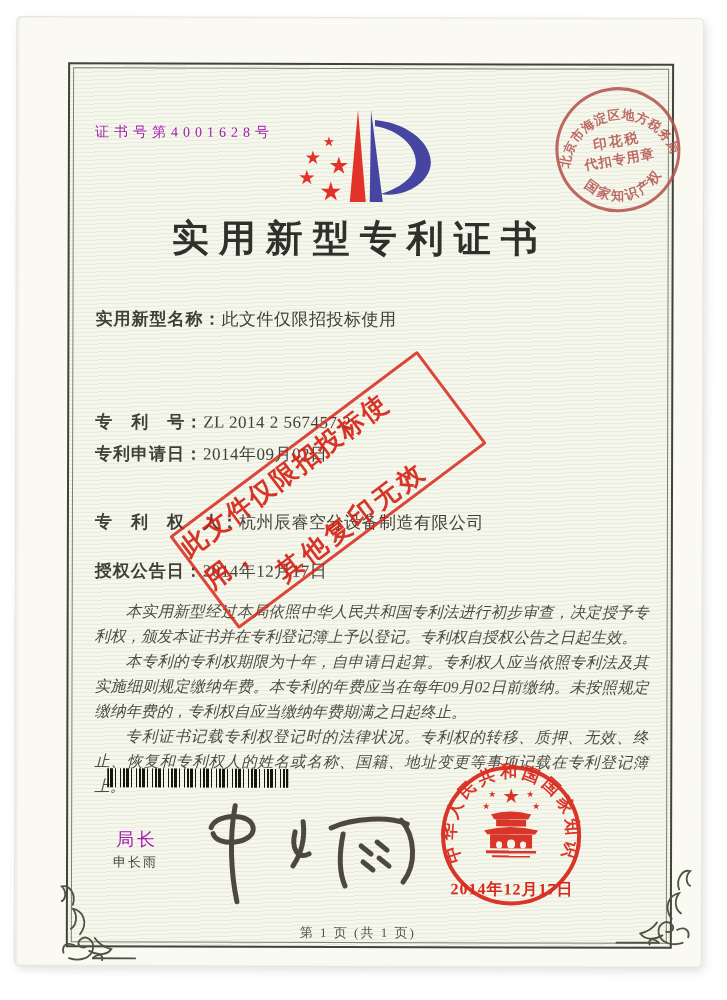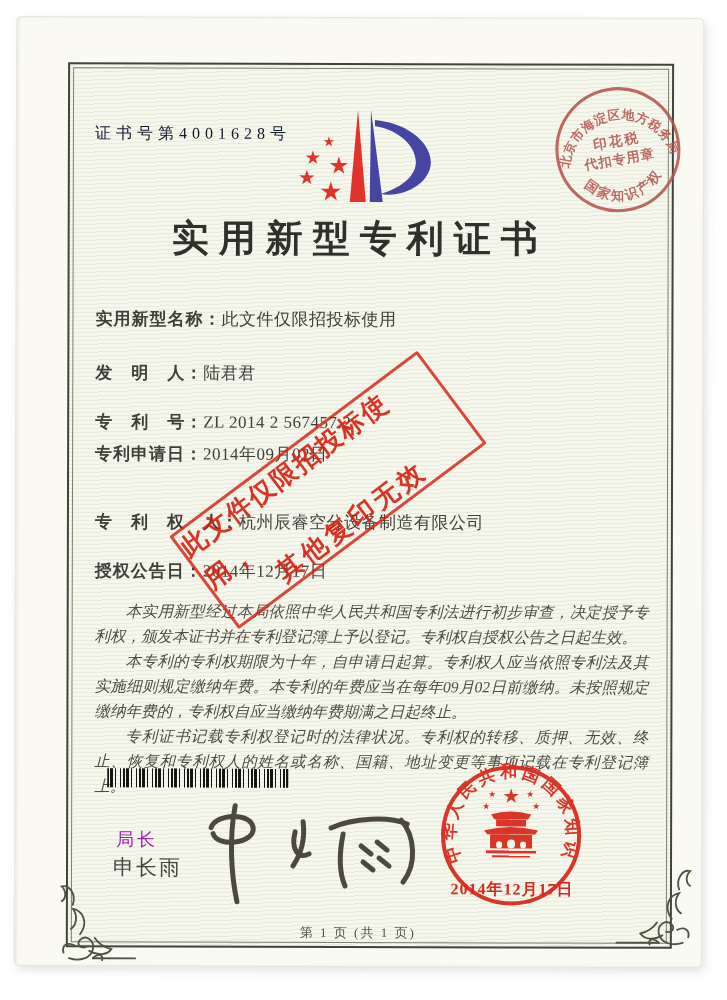--- a/index.html
+++ b/index.html
@@ -19,21 +19,21 @@
     position:absolute;left:51px;top:45px;width:606px;height:885px;box-sizing:border-box;
     border:2px solid #41443a;
     background:
       repeating-linear-gradient(178deg, rgba(166,178,139,.16) 0 1px, rgba(255,255,255,0) 1px 4px),
       #f5f6ec;
   }
   .frame::before{
     content:"";position:absolute;inset:3px;border:1px solid #7d816c;pointer-events:none;
   }
   .cert-number{
-    position:absolute;left:78px;top:106px;font-size:16px;color:#0f172a;letter-spacing:5px;
+    position:absolute;left:78px;top:106px;font-size:14px;color:#a21caf;letter-spacing:5px;
   }
   .logo{position:absolute;left:278px;top:88px;}
   .tax-stamp{position:absolute;left:536px;top:66px;transform:rotate(-10deg);opacity:.85;}
   .title{
     position:absolute;left:0;top:196px;width:100%;margin:0;text-align:center;
     font-size:37px;font-weight:bold;color:#30302b;letter-spacing:10px;
   }
   .f-row{position:absolute;left:79px;font-size:17px;color:#3f3e37;white-space:nowrap;}
   .f-row .lbl{letter-spacing:1px;font-weight:bold;}
   .f-row .val{letter-spacing:.5px;}
@@ -56,21 +56,21 @@
   .barcode{
     position:absolute;left:92px;top:751px;width:181px;height:19px;
     background:
       repeating-linear-gradient(90deg,
         #15150f 0px,#15150f 1.5px,transparent 1.5px,transparent 3px,
         #15150f 3px,#15150f 6px,transparent 6px,transparent 7.5px,
         #15150f 7.5px,#15150f 9px,transparent 9px,transparent 12.5px,
         #15150f 12.5px,#15150f 14px,transparent 14px,transparent 16px);
   }
   .signer-title{position:absolute;left:101px;top:810px;font-size:18px;color:#a21caf;letter-spacing:3px;}
-  .signer-name{position:absolute;left:98px;top:836px;font-size:21px;color:#46453e;letter-spacing:2px;}
+  .signer-name{position:absolute;left:98px;top:836px;font-size:13px;color:#46453e;letter-spacing:2px;}
   .signature{position:absolute;left:178px;top:770px;}
   .seal{position:absolute;left:421px;top:742px;opacity:.93;}
   .seal-date{
     position:absolute;left:416px;top:861px;width:162px;text-align:center;
     font-size:16px;font-weight:bold;color:#d8271b;letter-spacing:1px;z-index:6;
   }
   .footer{
     position:absolute;left:0;top:906px;width:100%;text-align:center;
     font-size:13px;color:#52524a;letter-spacing:2px;
   }
@@ -114,23 +114,20 @@
       <textPath href="#tax-bottom" startOffset="2">国家知识产权局</textPath>
     </text>
     <text x="64" y="60" text-anchor="middle" font-size="13.5" fill="#b2514b" font-weight="bold" letter-spacing="2">印花税</text>
     <text x="64" y="78" text-anchor="middle" font-size="13" fill="#b2514b" font-weight="bold" letter-spacing="1">代扣专用章</text>
   </svg>
 
   <h1 class="title">实用新型专利证书</h1>
 
   <div class="f-row row0">
     <span class="lbl">实用新型名称：</span><span class="val">此文件仅限招投标使用</span>
-  </div>
-  <div class="f-row row1">
-    <span class="lbl">发　明　人：</span><span class="val">陆君君</span>
   </div>
   <div class="f-row row2">
     <span class="lbl">专　利　号：</span><span class="val">ZL 2014 2 567457.2</span>
   </div>
   <div class="f-row row3">
     <span class="lbl">专利申请日：</span><span class="val">2014年09月02日</span>
   </div>
   <div class="f-row row4">
     <span class="lbl">专　利　权　人：</span><span class="val">杭州辰睿空分设备制造有限公司</span>
   </div>

